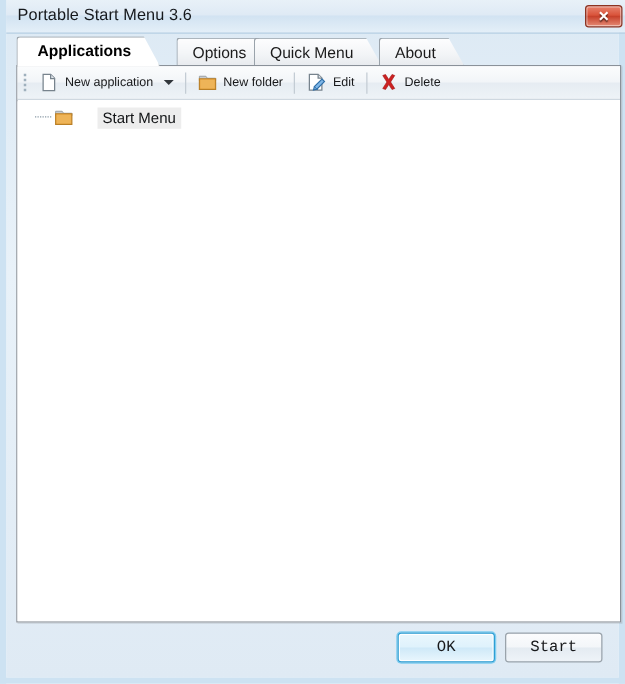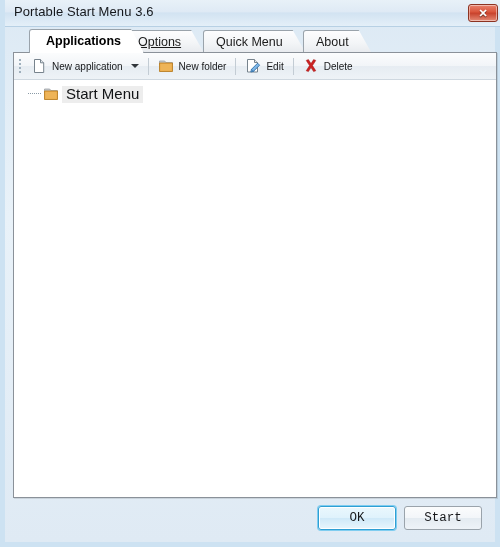--- a/index.html
+++ b/index.html
@@ -200,25 +200,25 @@
     width: fit-content;
     cursor: pointer;
   }
   .tree-dash {
     width: 13px;
     height: 1px;
     border-top: 1px dotted #8a9aa6;
     margin-right: 2px;
   }
   .tree-label {
-    font-size: 15px;
+    font-size: 12px;
     color: #111315;
     background: #ededed;
     padding: 1px 4px 2px 4px;
-    margin-left: 3px;
+    margin-left: 19px;
     line-height: 14px;
   }
 
   
   #footer {
     position: absolute;
     left: 0;
     top: 498px;
     width: 490px;
     height: 44px;
@@ -251,24 +251,24 @@
 <div id="window">
 
   <div id="titlebar">
     <div id="title-text">Portable Start Menu 3.6</div>
     <div id="close-button">
       <span class="glyph">✕</span>
     </div>
   </div>
 
   <div id="tabstrip">
-    <div class="tab active" style="left:16px; top:-1px;padding-left:16px;">
+    <div class="tab active" style="left:0px; top:-1px;padding-left:16px;">
       <span>Applications</span>
     </div>
-    <div class="tab" style="left:112px;text-decoration:underline;">
+    <div class="tab" style="left:128px;">
       <span>Options</span>
     </div>
     <div class="tab" style="left:190px;">
       <span>Quick Menu</span>
     </div>
     <div class="tab" style="left:290px;">
       <span>About</span>
     </div>
   </div>
 

